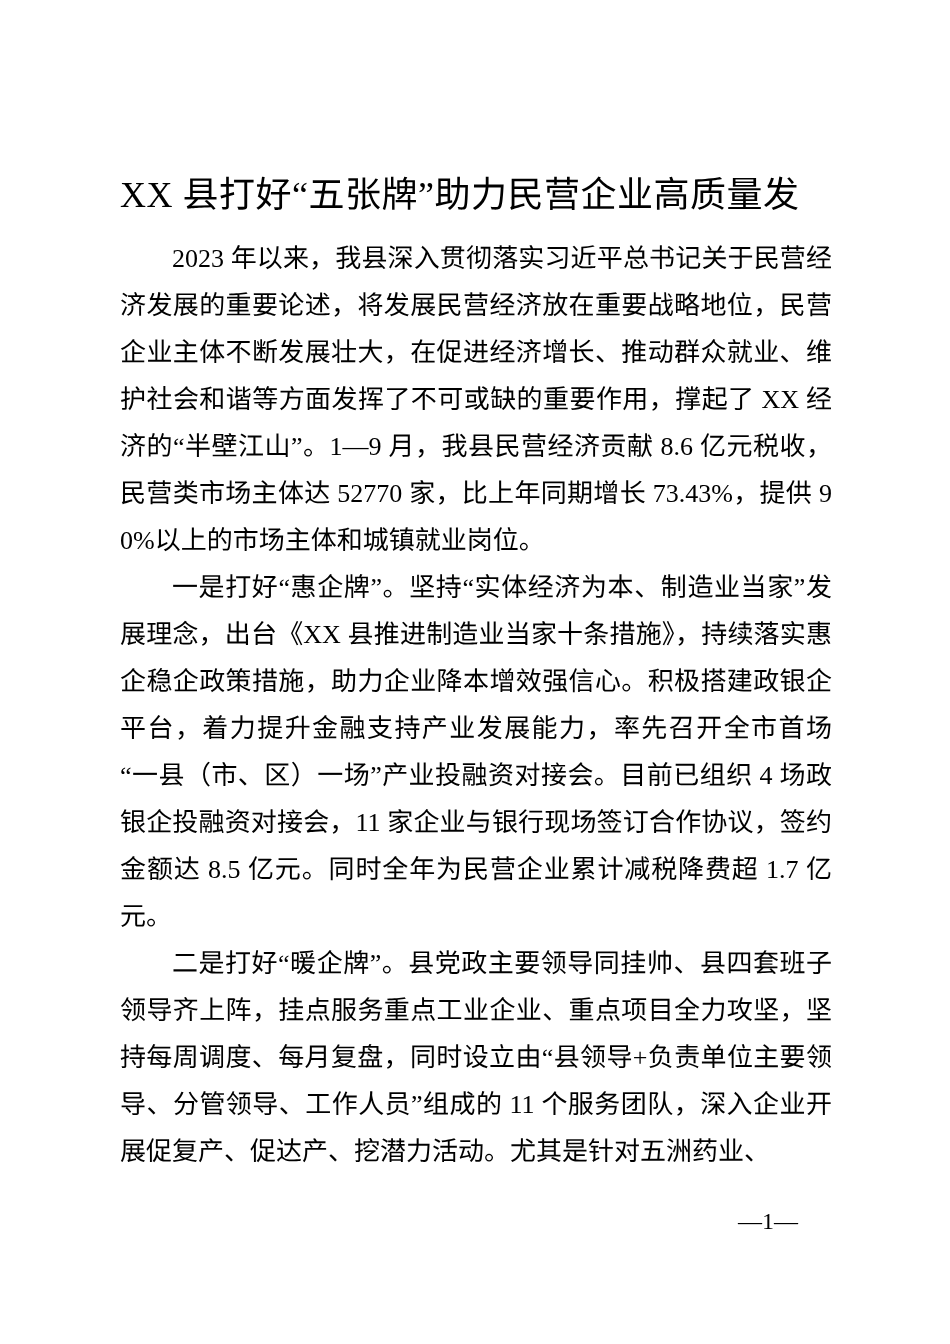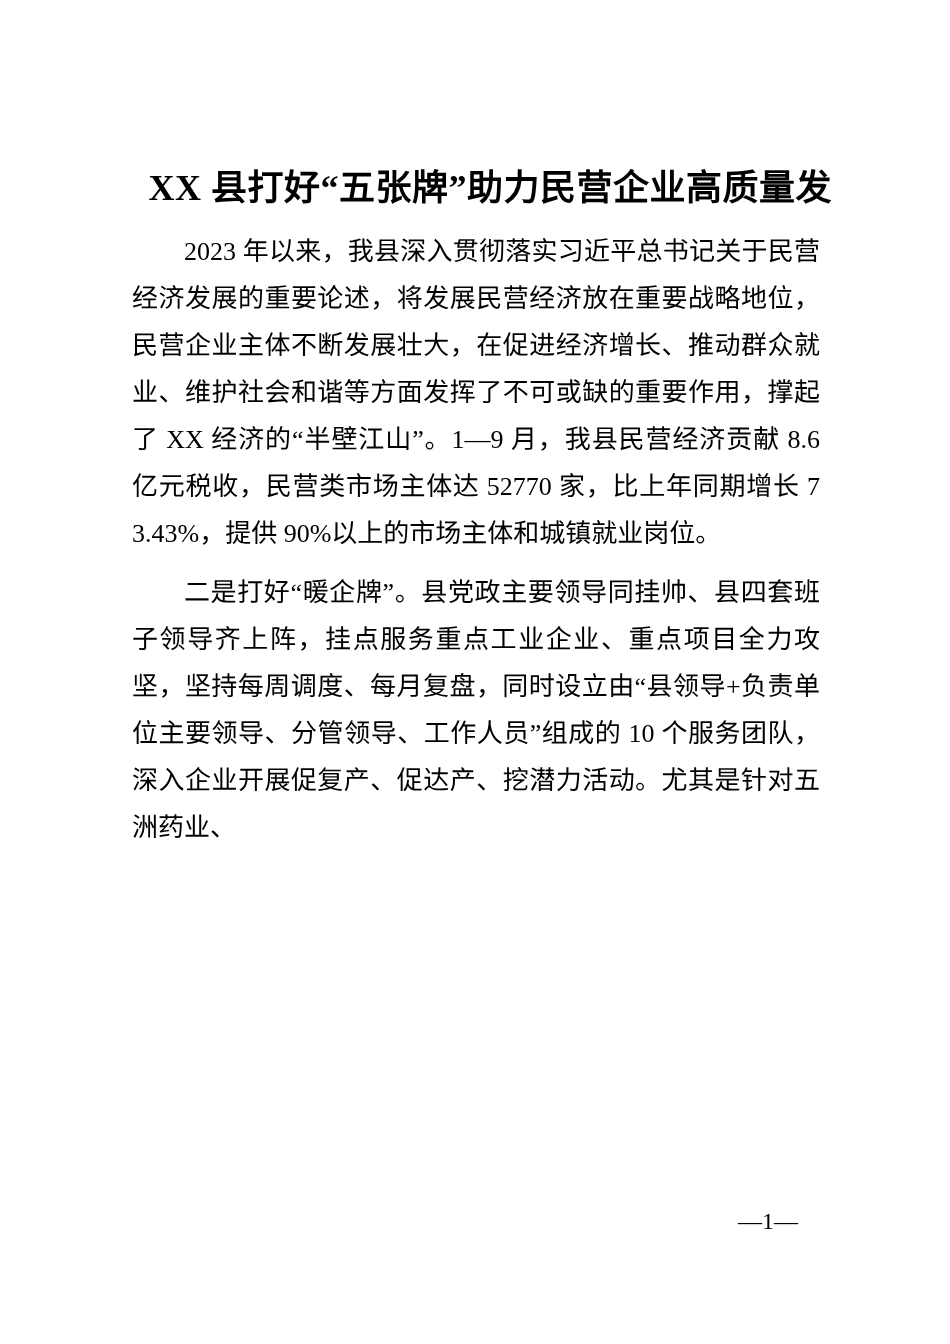--- a/index.html
+++ b/index.html
@@ -17,36 +17,36 @@
   }
   .page {
     box-sizing: border-box;
     width: 950px;
     height: 1344px;
     padding: 158px 118px 0 120px;
     position: relative;
     background: #ffffff;
   }
   .doc-title {
-    margin: 4px 0 14px 0;
+    margin: 11px 0 14px 0;
     padding: 0;
     font-size: 36px;
-    font-weight: bold;
-    text-align: right;
+    font-weight: normal;
+    text-align: left;
     line-height: 52px;
     letter-spacing: 0.5px;
   }
   .title-line {
     display: block;
   }
   .doc-body {
     margin-top: 6px;
   }
   .para {
-    margin: 12px;
+    margin: 0;
     font-size: 26px;
     line-height: 47px;
     text-align: justify;
     text-justify: inter-ideograph;
     text-indent: 2em;
     word-break: break-all;
   }
   .page-number {
     position: absolute;
     right: 152px;
@@ -59,18 +59,19 @@
 <body>
 
 <div class="page">
 
   <h1 class="doc-title">
     <span class="title-line">XX 县打好“五张牌”助力民营企业高质量发</span>
   </h1>
 
   <div class="doc-body">
     <p class="para">2023 年以来，我县深入贯彻落实习近平总书记关于民营经济发展的重要论述，将发展民营经济放在重要战略地位，民营企业主体不断发展壮大，在促进经济增长、推动群众就业、维护社会和谐等方面发挥了不可或缺的重要作用，撑起了 XX 经济的“半壁江山”。1—9 月，我县民营经济贡献 8.6 亿元税收，民营类市场主体达 52770 家，比上年同期增长 73.43%，提供 90%以上的市场主体和城镇就业岗位。</p>
-    <p class="para">二是打好“暖企牌”。县党政主要领导同挂帅、县四套班子领导齐上阵，挂点服务重点工业企业、重点项目全力攻坚，坚持每周调度、每月复盘，同时设立由“县领导+负责单位主要领导、分管领导、工作人员”组成的 10 个服务团队，深入企业开展促复产、促达产、挖潜力活动。尤其是针对五洲药业、</p>
+    <p class="para">一是打好“惠企牌”。坚持“实体经济为本、制造业当家”发展理念，出台《XX 县推进制造业当家十条措施》，持续落实惠企稳企政策措施，助力企业降本增效强信心。积极搭建政银企平台，着力提升金融支持产业发展能力，率先召开全市首场“一县（市、区）一场”产业投融资对接会。目前已组织 4 场政银企投融资对接会，11 家企业与银行现场签订合作协议，签约金额达 8.5 亿元。同时全年为民营企业累计减税降费超 1.7 亿元。</p>
+    <p class="para">二是打好“暖企牌”。县党政主要领导同挂帅、县四套班子领导齐上阵，挂点服务重点工业企业、重点项目全力攻坚，坚持每周调度、每月复盘，同时设立由“县领导+负责单位主要领导、分管领导、工作人员”组成的 11 个服务团队，深入企业开展促复产、促达产、挖潜力活动。尤其是针对五洲药业、</p>
   </div>
 
   <div class="page-number">—1—</div>
 
 </div>
 
 </body></html>

